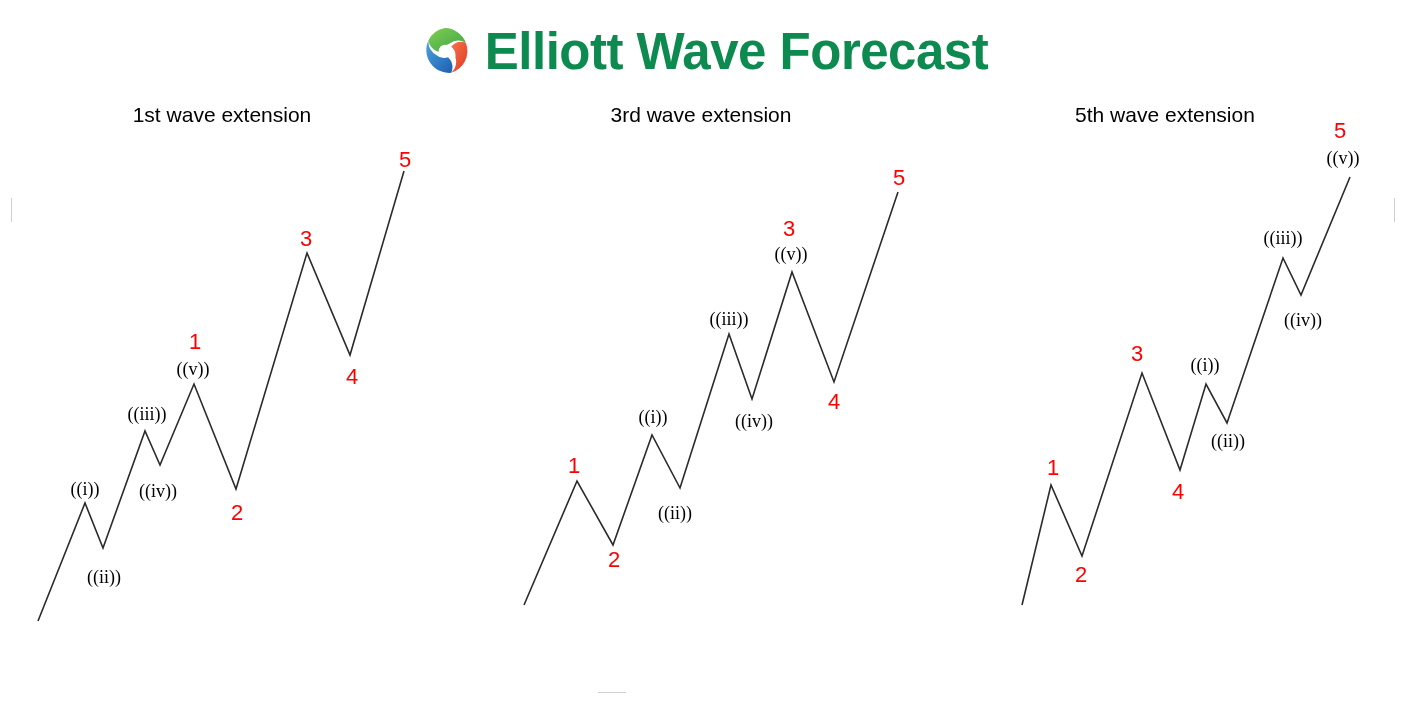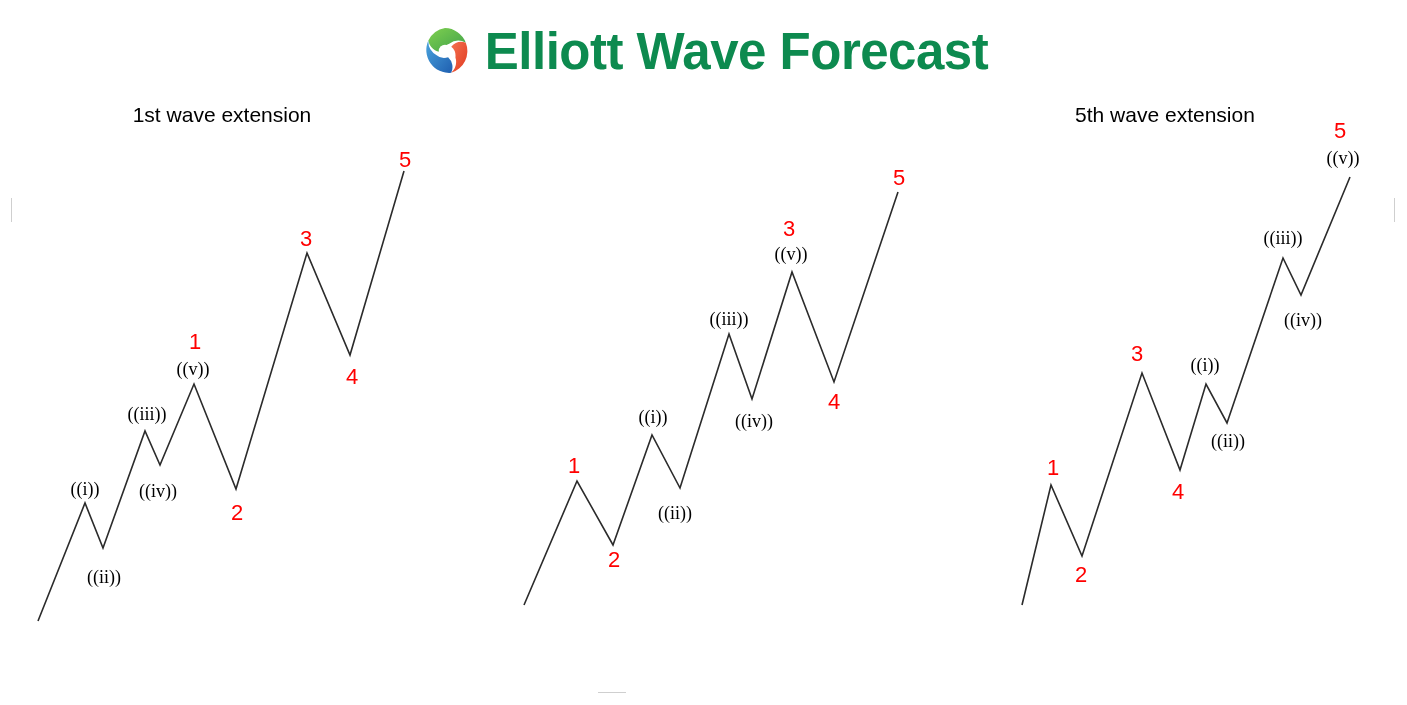--- a/index.html
+++ b/index.html
@@ -155,20 +155,21 @@
         <div class="wlabel degree-major" style="left: 195px; top: 342px;">1</div>
         <div class="wlabel degree-minor" style="left: 193px; top: 369px;">((v))</div>
         <div class="wlabel degree-major" style="left: 237px; top: 513px;">2</div>
         <div class="wlabel degree-major" style="left: 306px; top: 239px;">3</div>
         <div class="wlabel degree-major" style="left: 352px; top: 377px;">4</div>
         <div class="wlabel degree-major" style="left: 405px; top: 160px;">5</div>
       </div>
   </div>
 
   <div class="panel" id="panel-2">
+    <div class="panel-title">3rd wave extension</div>
     <svg class="wave-svg" viewBox="0 0 469 705">
       <path class="wave-path" id="path-1" d="M55.0 605.0 L108.0 481.0 L144.0 545.0 L183.0 435.0 L211.0 488.0 L260.0 334.0 L283.0 399.0 L323.0 272.0 L365.0 382.0 L429.0 192.0"></path>
     </svg>
     <div class="labels" id="labels-1">
         <div class="wlabel degree-major" style="left: 105px; top: 466px;">1</div>
         <div class="wlabel degree-major" style="left: 145px; top: 560px;">2</div>
         <div class="wlabel degree-minor" style="left: 184px; top: 417px;">((i))</div>
         <div class="wlabel degree-minor" style="left: 206px; top: 513px;">((ii))</div>
         <div class="wlabel degree-minor" style="left: 260px; top: 319px;">((iii))</div>
         <div class="wlabel degree-minor" style="left: 285px; top: 421px;">((iv))</div>

